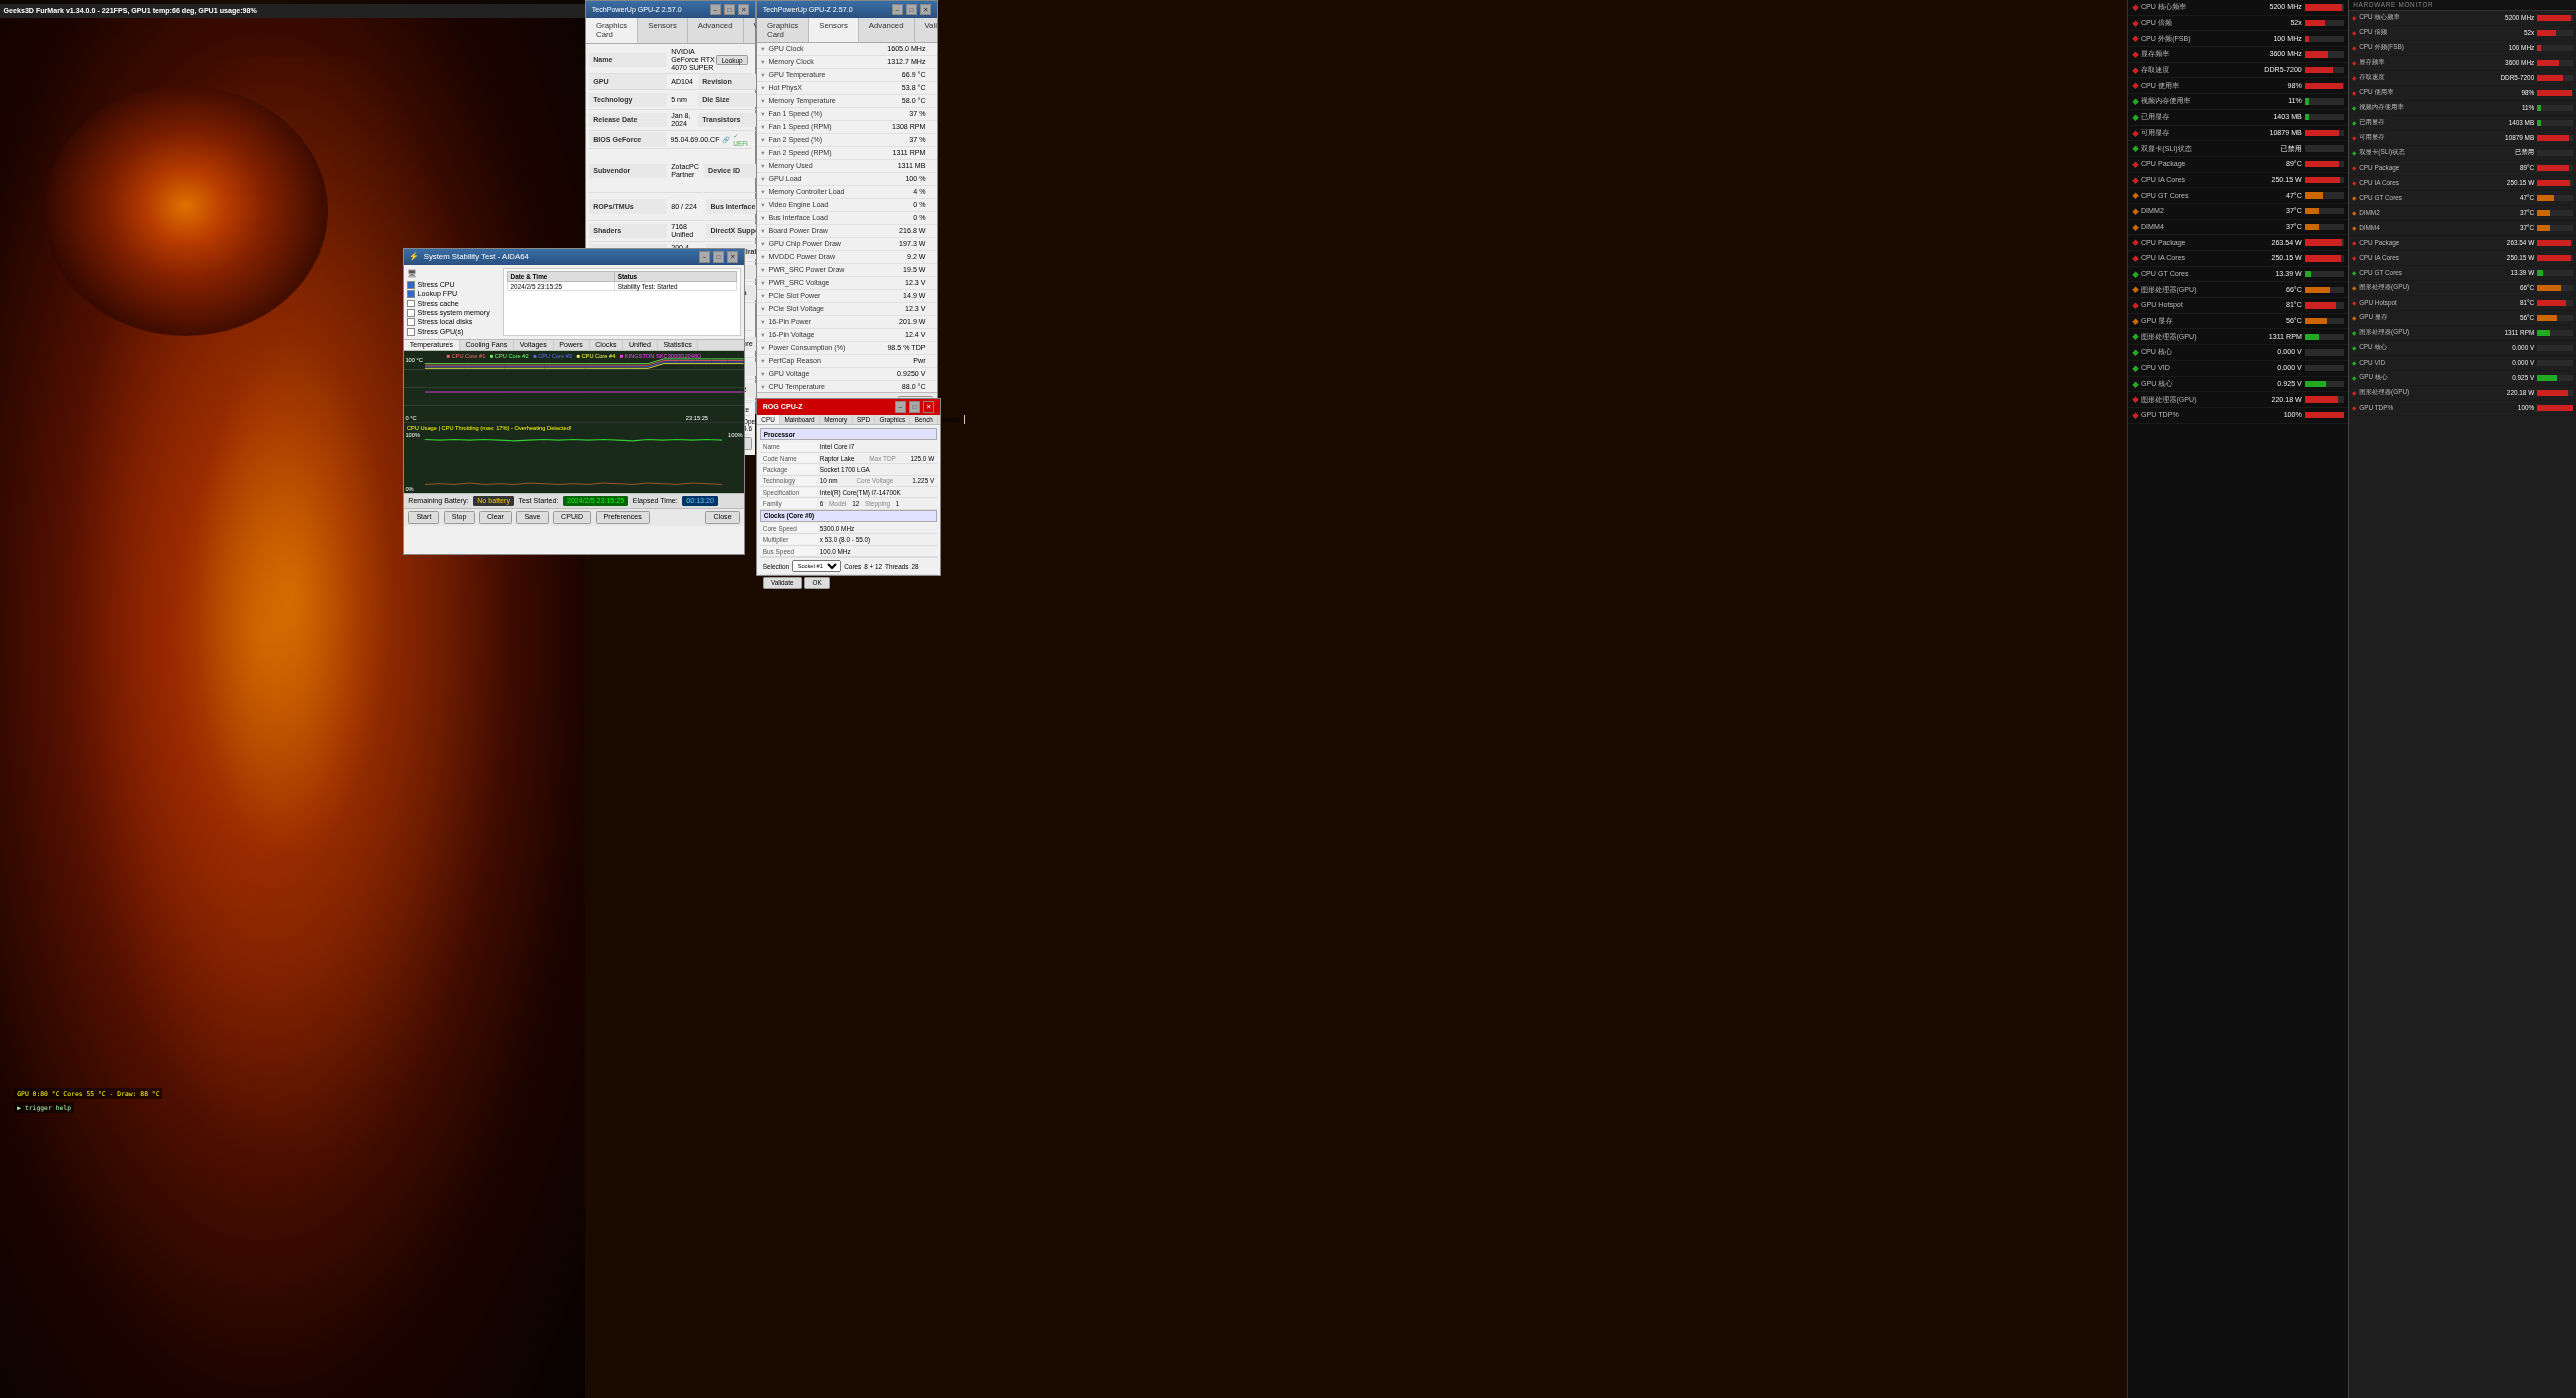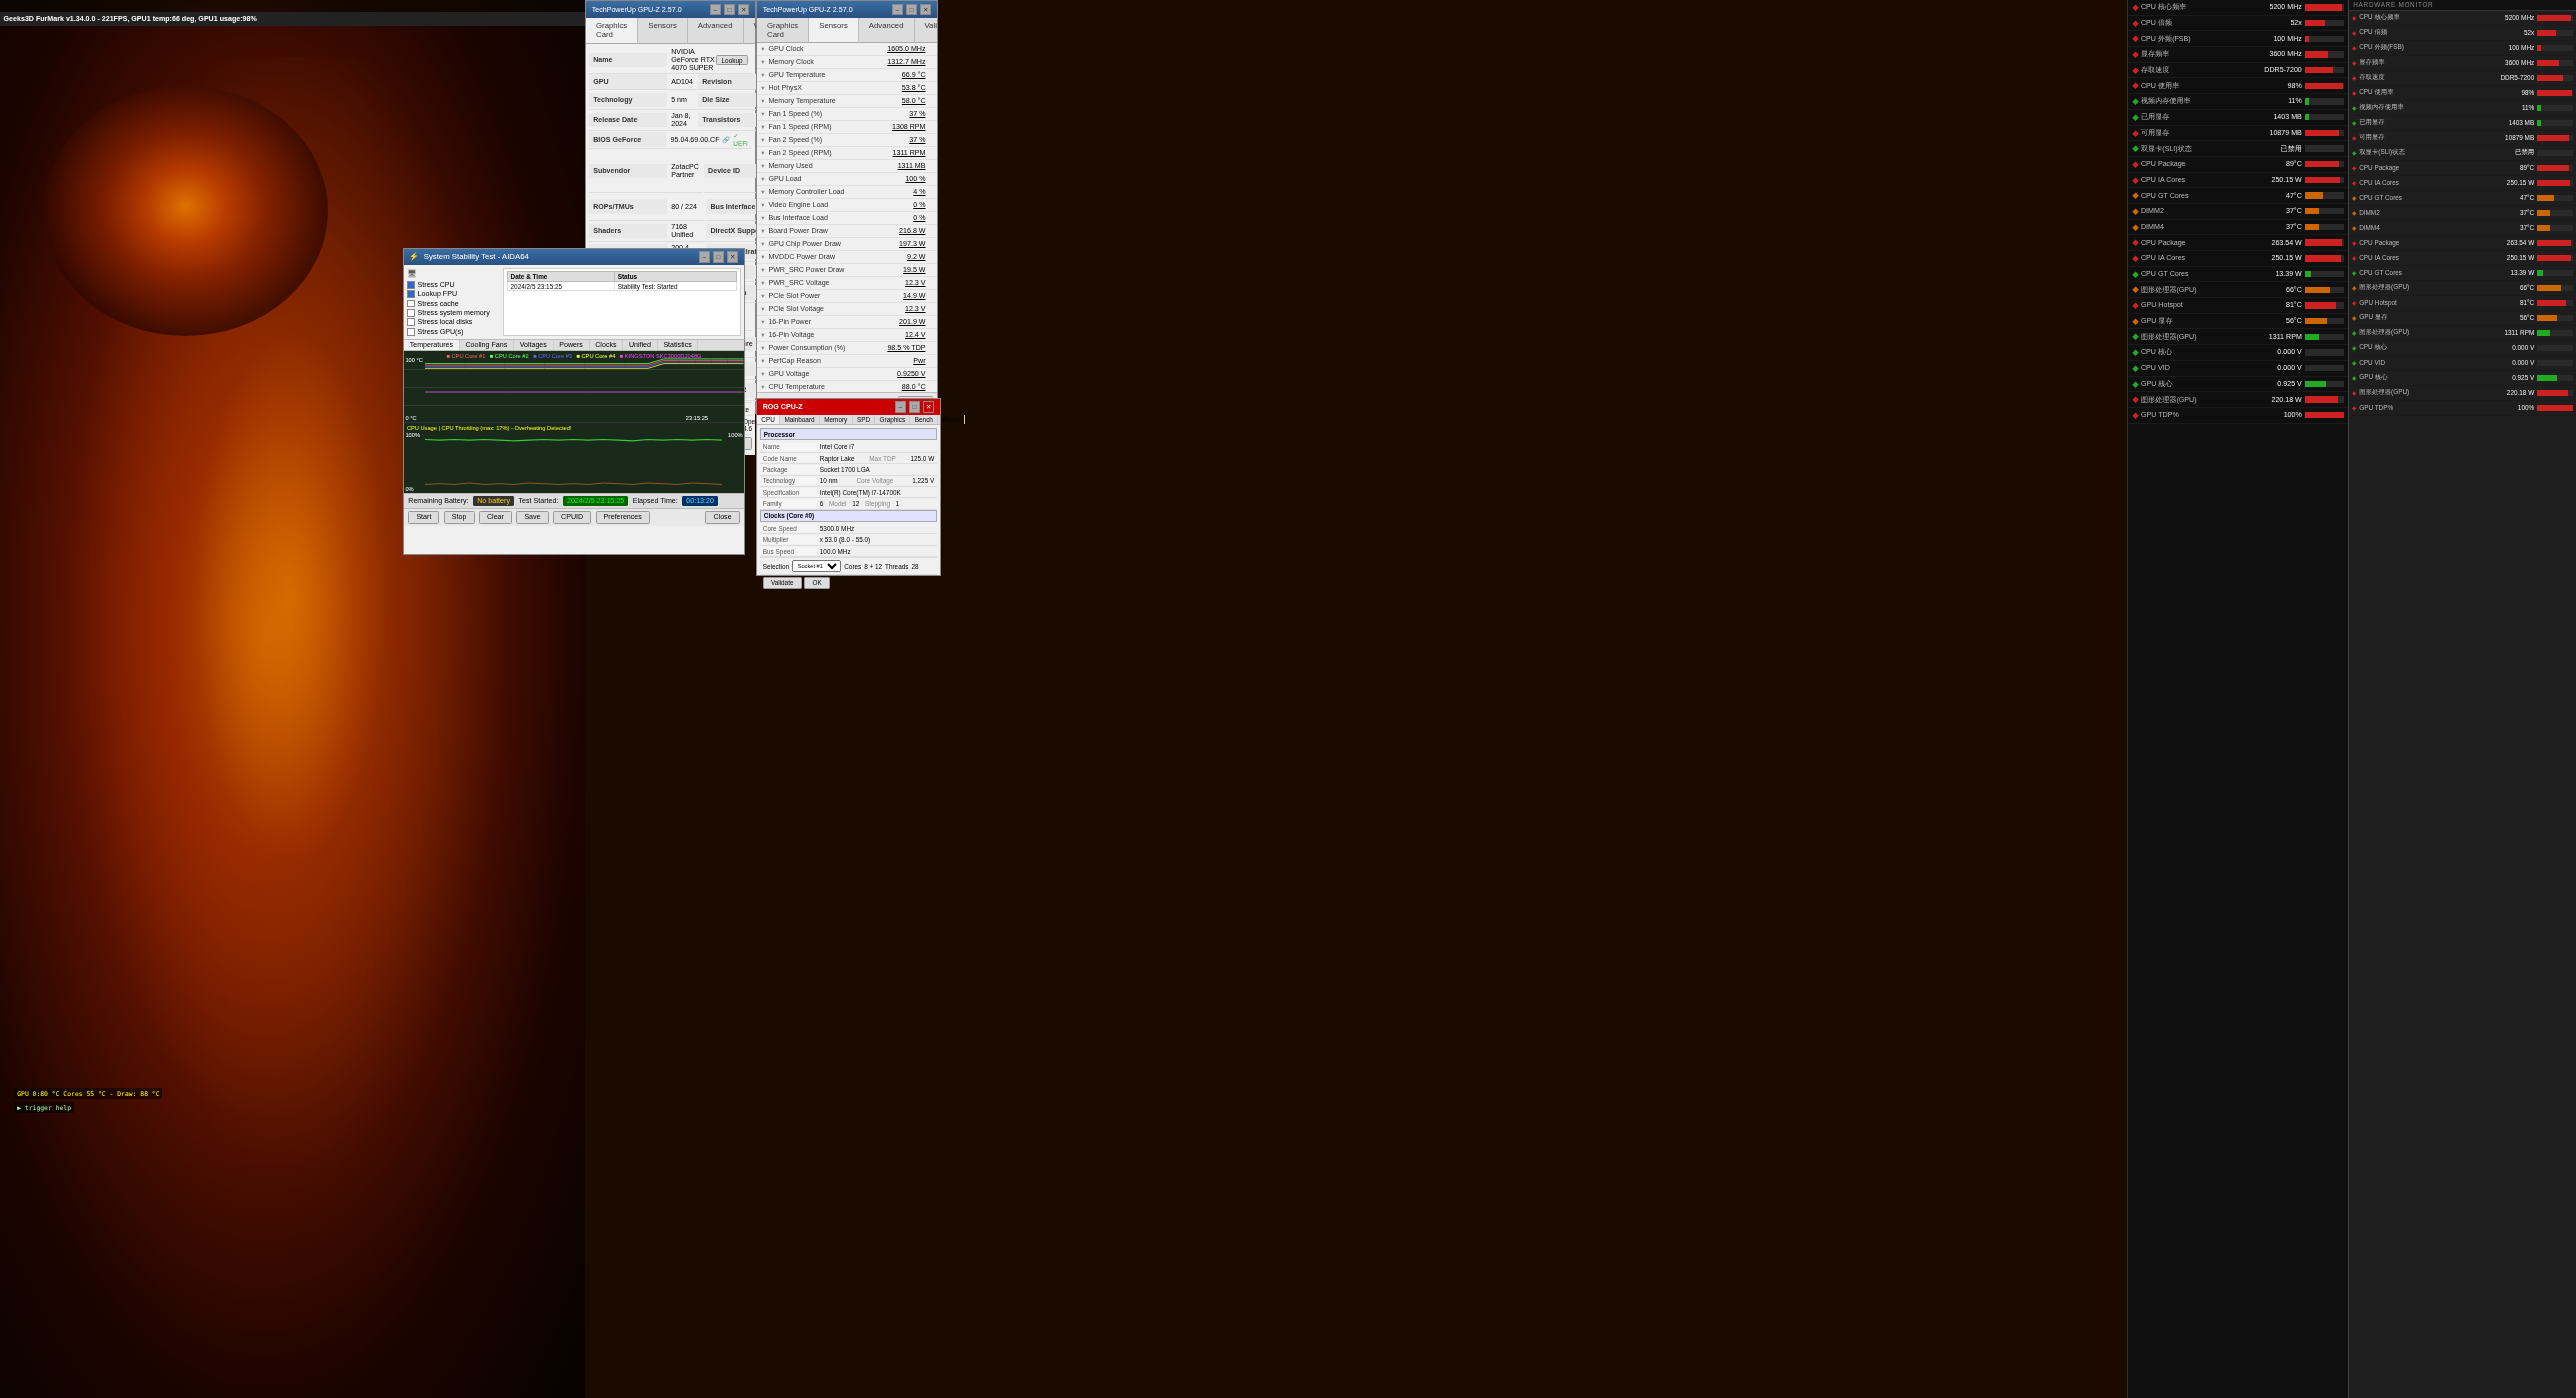--- a/index.html
+++ b/index.html
@@ -27,21 +27,21 @@
       position: absolute;
       inset: 0;
       background: 
         radial-gradient(ellipse at 40% 40%, rgba(180,80,0,0.6) 0%, transparent 50%),
         radial-gradient(ellipse at 60% 60%, rgba(100,40,0,0.4) 0%, transparent 40%);
     }
 
     
     .furmark-bar {
       position: absolute;
-      top: 12px; left: 0;
+      top: 4px; left: 0;
       width: 585px;
       height: 14.3px;
       background: #222;
       color: #ccc;
       font-size: 7.1px;
       display: flex;
       align-items: center;
       padding: 0 3.6px;
       z-index: 10;
     }
@@ -152,21 +152,20 @@
     }
     .gpuz-sensor-row .s-arrow {
       color: #888;
       font-size: 5.7px;
     }
     .gpuz-sensor-row .s-val {
       width: 71px;
       font-size: 7.1px;
       color: #000;
       text-align: right;
-      text-decoration: underline;
     }
     .gpuz-sensor-row .s-bar {
       flex: 1;
       height: 8.6px;
       background: #e0e0e0;
       margin: 0 4.3px;
       position: relative;
     }
     .gpuz-sensor-row .s-bar-fill {
       height: 100%;

